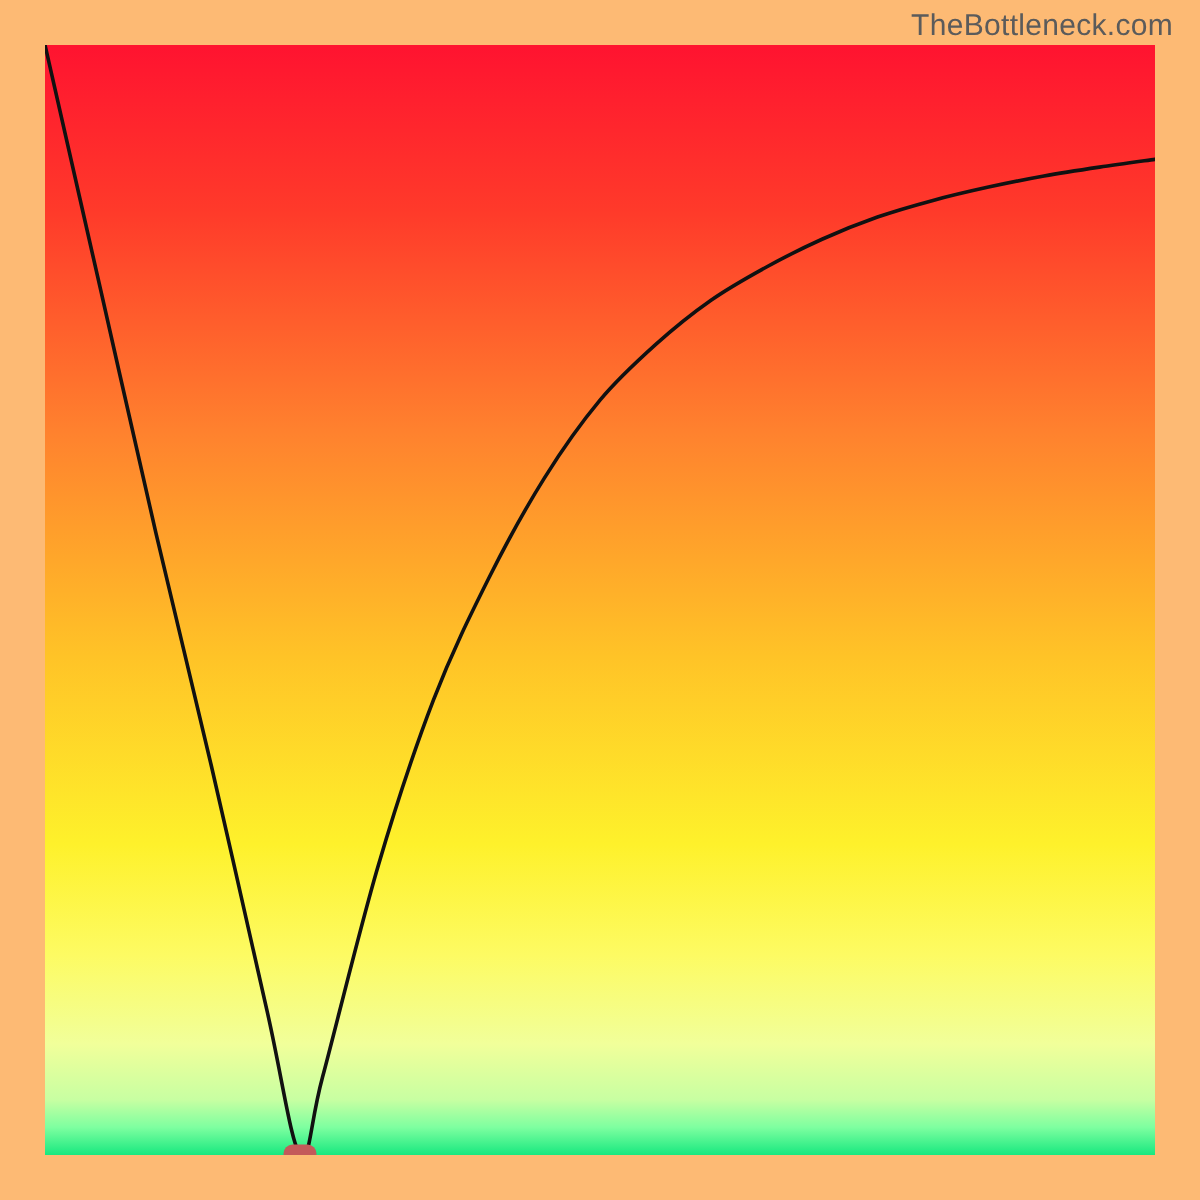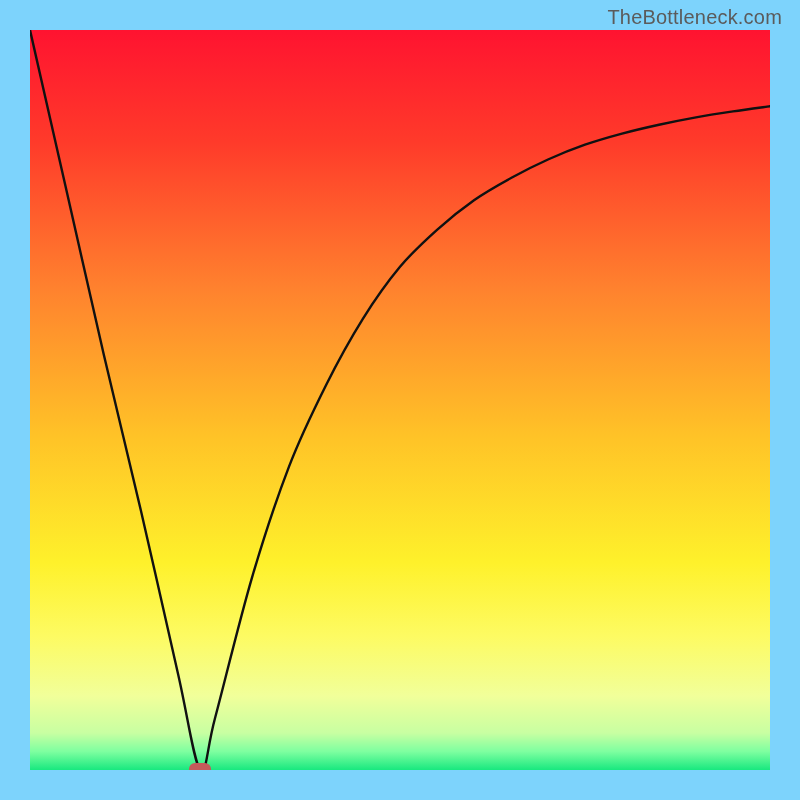--- a/index.html
+++ b/index.html
@@ -7,21 +7,21 @@
     padding: 0;
     width: 800px;
     height: 800px;
     background: #000;
     overflow: hidden;
     position: relative;
   }
   .container {
     width: 800px;
     height: 800px;
-    background: #7dd3fc;
+    background: #fdba74;
     position: relative;
   }
   .plot-area {
     position: absolute;
     top: 30px;
     left: 30px;
     width: 740px;
     height: 740px;
     overflow: hidden;
   }

